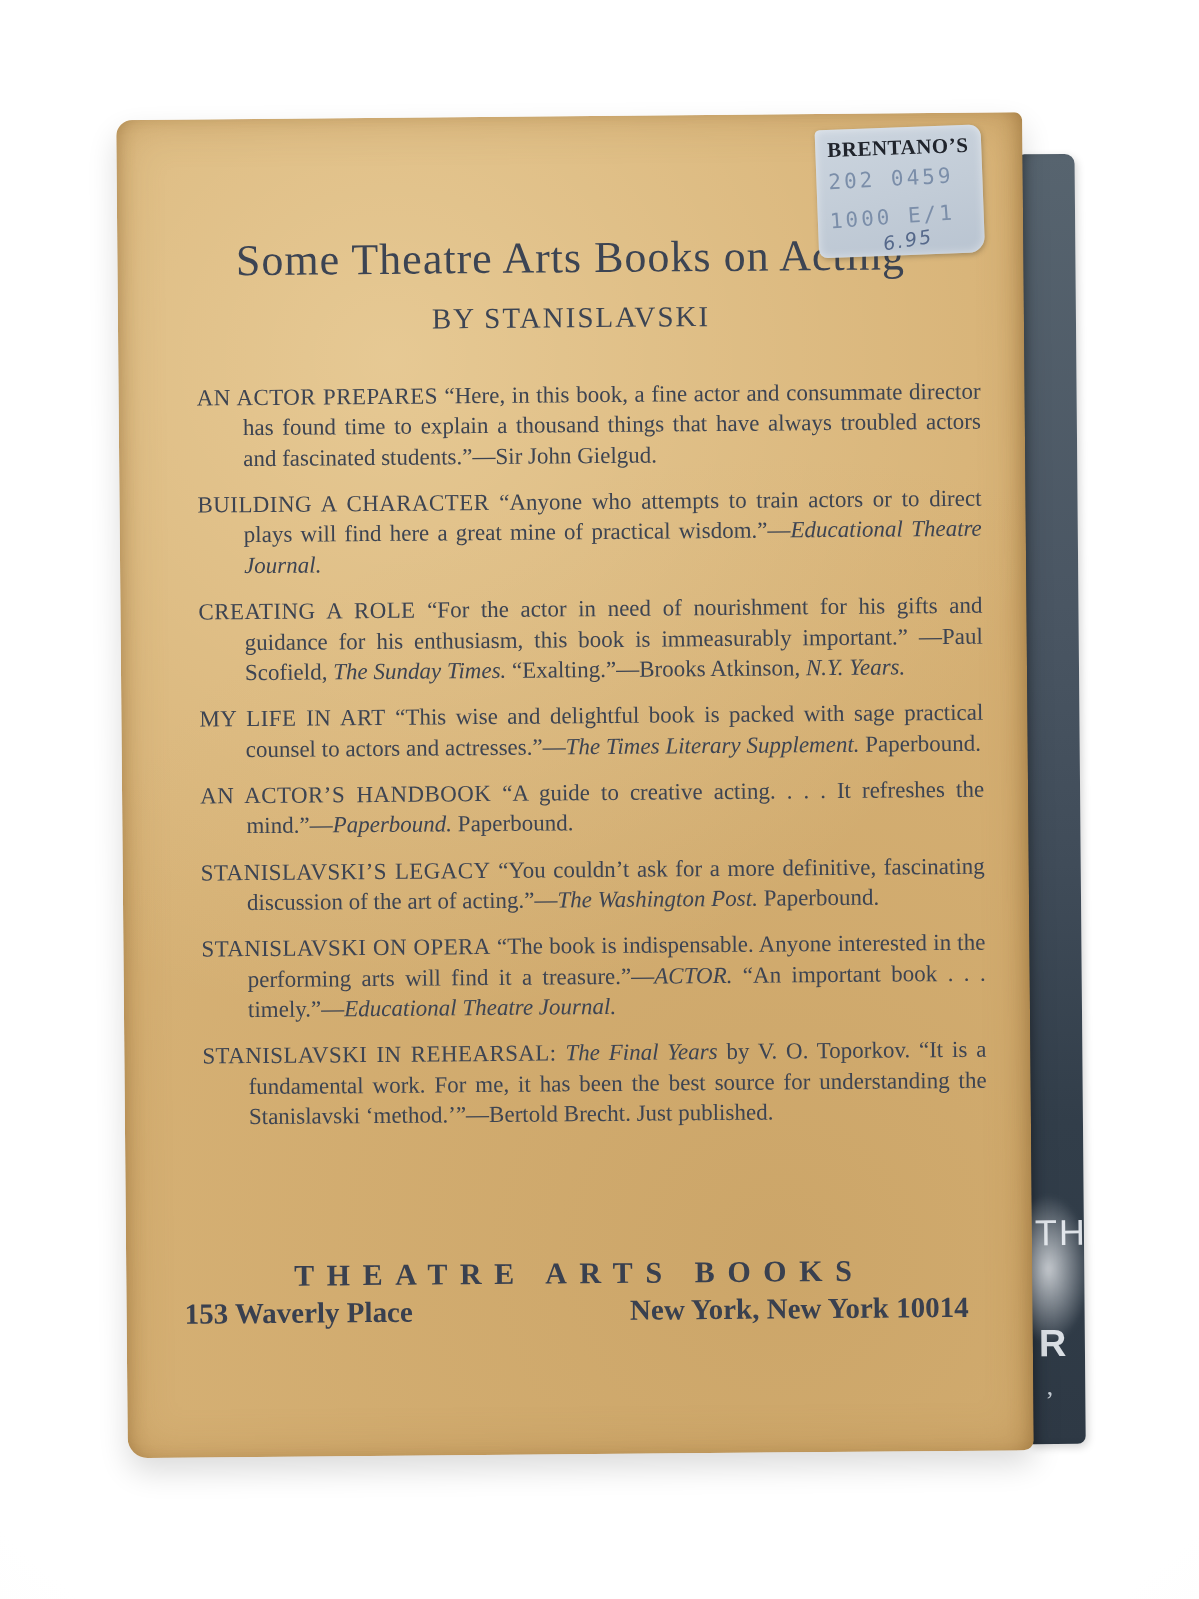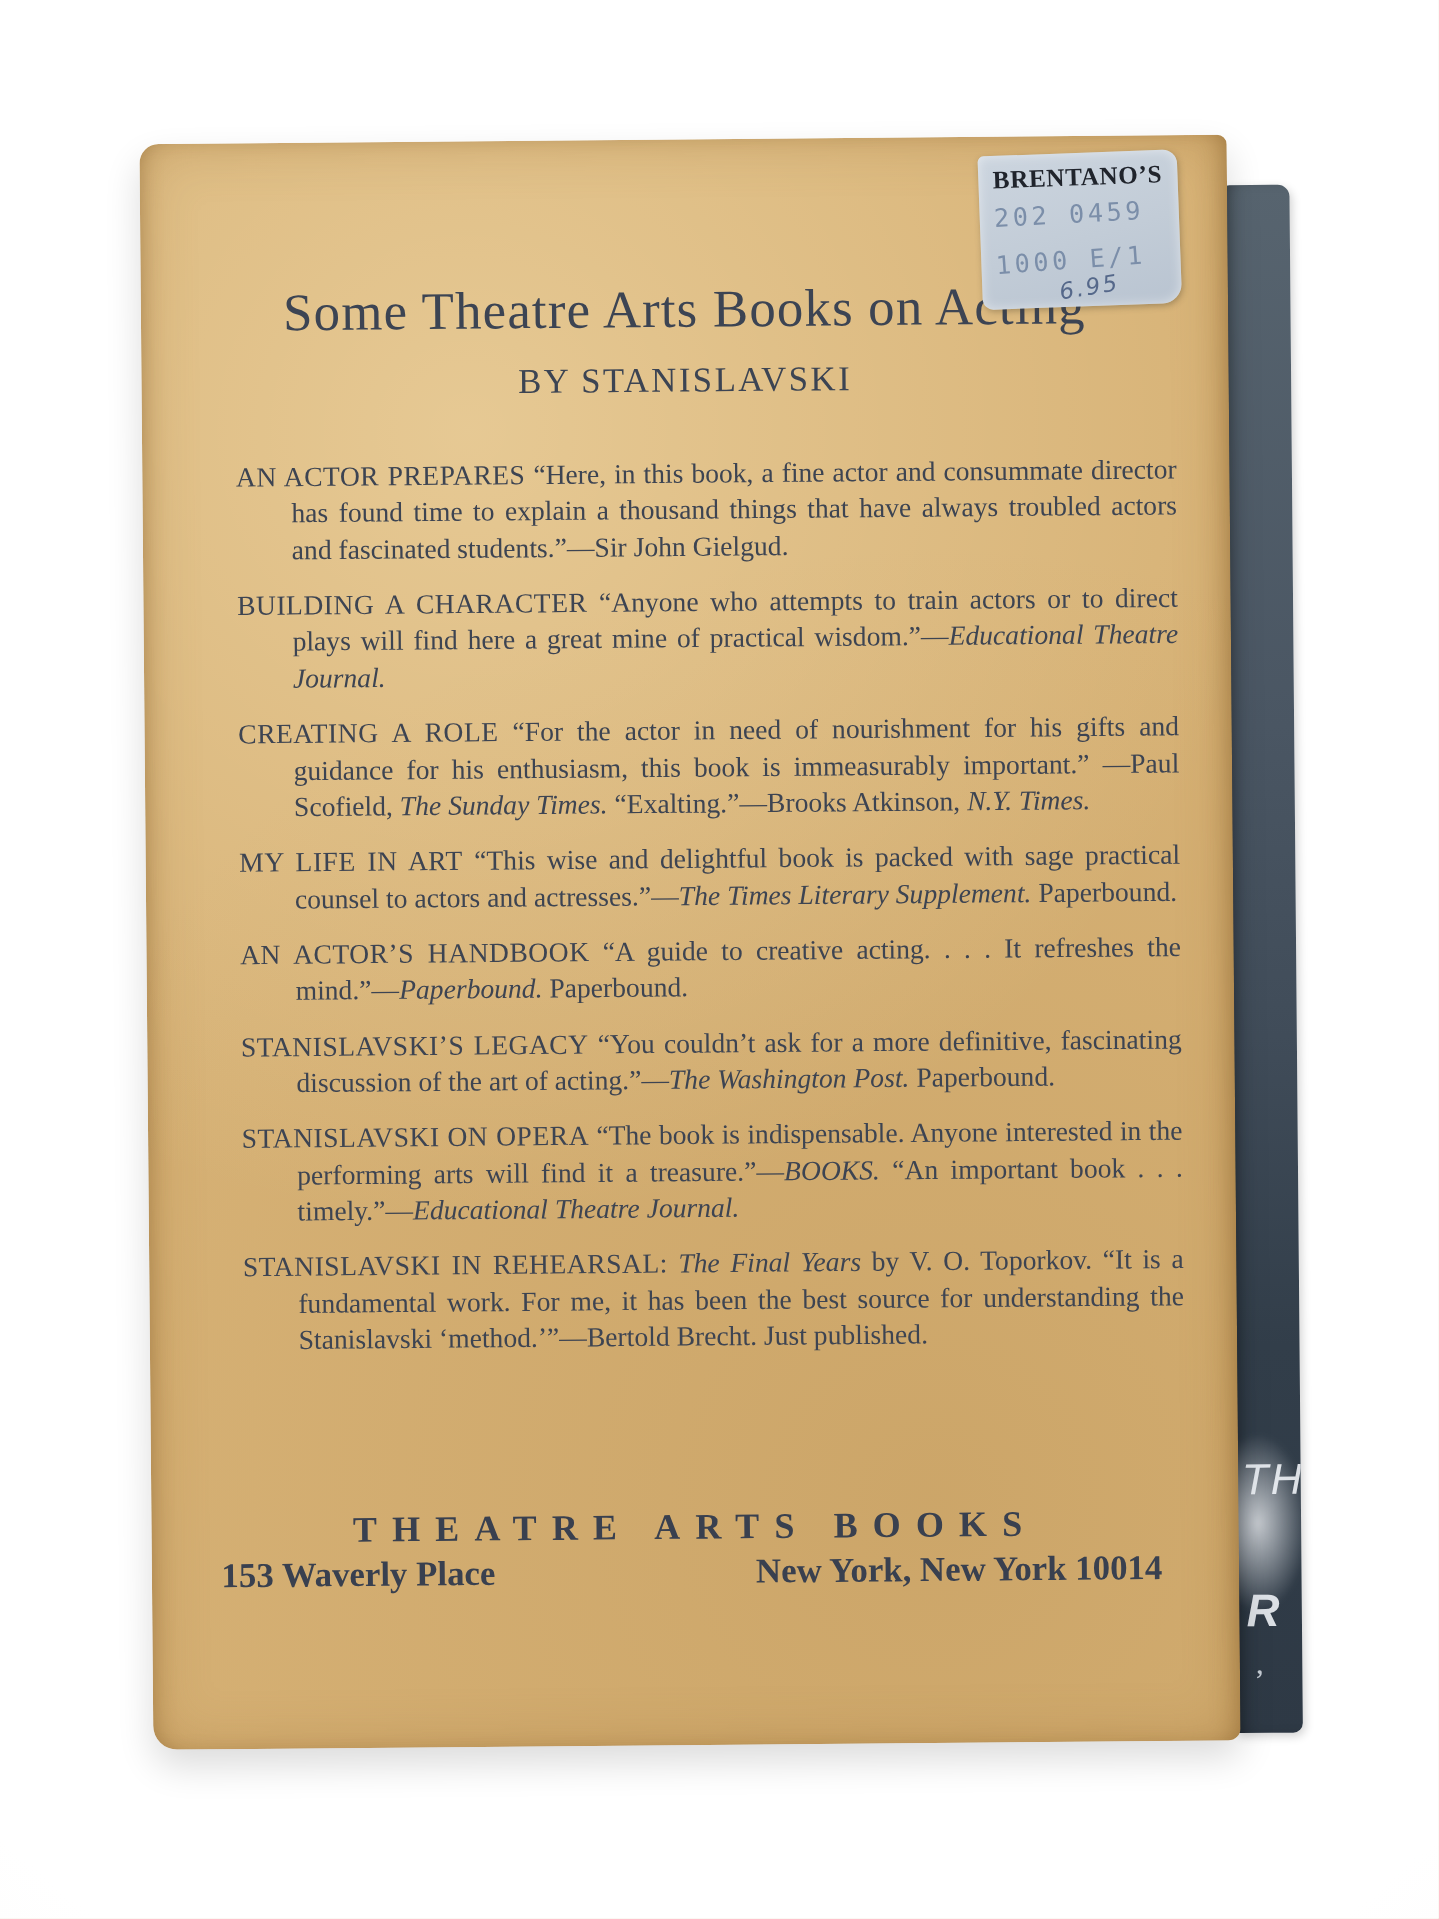--- a/index.html
+++ b/index.html
@@ -34,21 +34,20 @@
     position: absolute; left: -8px; top: 1040px; width: 70px; height: 150px;
     background: radial-gradient(ellipse at 40% 50%, rgba(250,252,255,.75), rgba(250,252,255,0) 70%);
     filter: blur(2px);
   }
   .spine-letter {
     position: absolute;
     font-family: "Liberation Sans", sans-serif;
     color: rgba(242,246,250,.88);
     letter-spacing: 2px;
     white-space: nowrap;
-    font-style: italic;
   }
   .spine-letter.l1 { top: 1058px; left: 7px; font-size: 36px; }
   .spine-letter.l2 { top: 1168px; left: 10px; font-size: 38px; font-weight: bold; }
   .spine-mark { position: absolute; top: 1232px; left: 16px; font-size: 26px; color: rgba(235,241,247,.8); }
   .jacket {
     position: absolute;
     left: 0; top: 0;
     width: 906px; height: 1338px;
     background:
       radial-gradient(120% 80% at 30% 18%, rgba(255,238,196,.38), rgba(255,238,196,0) 62%),
@@ -167,25 +166,25 @@
     <div class="jacket">
       <div class="jacket-inner">
 
         <div class="cover-title">Some Theatre Arts Books on Acting</div>
 
         <div class="cover-subtitle">BY STANISLAVSKI</div>
 
         <div class="entries">
             <p class="entry"><span class="entry-title">AN ACTOR PREPARES</span><span> “Here, in this book, a fine actor and consummate director has found time to explain a thousand things that have always troubled actors and fascinated students.”—Sir John Gielgud.</span></p>
             <p class="entry"><span class="entry-title">BUILDING A CHARACTER</span><span> “Anyone who attempts to train actors or to direct plays will find here a great mine of practical wisdom.”—</span><span class="it">Educational Theatre Journal.</span></p>
-            <p class="entry"><span class="entry-title">CREATING A ROLE</span><span> “For the actor in need of nourishment for his gifts and guidance for his enthusiasm, this book is immeasurably important.” —Paul Scofield, </span><span class="it">The Sunday Times.</span><span> “Exalting.”—Brooks Atkinson, </span><span class="it">N.Y. Times.</span></p>
+            <p class="entry"><span class="entry-title">CREATING A ROLE</span><span> “For the actor in need of nourishment for his gifts and guidance for his enthusiasm, this book is immeasurably important.” —Paul Scofield, </span><span class="it">The Sunday Times.</span><span> “Exalting.”—Brooks Atkinson, </span><span class="it">N.Y. Years.</span></p>
             <p class="entry"><span class="entry-title">MY LIFE IN ART</span><span> “This wise and delightful book is packed with sage practical counsel to actors and actresses.”—</span><span class="it">The Times Literary Supplement.</span><span> Paperbound.</span></p>
             <p class="entry"><span class="entry-title">AN ACTOR’S HANDBOOK</span><span> “A guide to creative acting. . . . It refreshes the mind.”—</span><span class="it">Paperbound.</span><span> Paperbound.</span></p>
             <p class="entry"><span class="entry-title">STANISLAVSKI’S LEGACY</span><span> “You couldn’t ask for a more definitive, fascinating discussion of the art of acting.”—</span><span class="it">The Washington Post.</span><span> Paperbound.</span></p>
-            <p class="entry"><span class="entry-title">STANISLAVSKI ON OPERA</span><span> “The book is indispensable. Anyone interested in the performing arts will find it a treasure.”—</span><span class="it">BOOKS.</span><span> “An important book . . . timely.”—</span><span class="it">Educational Theatre Journal.</span></p>
+            <p class="entry"><span class="entry-title">STANISLAVSKI ON OPERA</span><span> “The book is indispensable. Anyone interested in the performing arts will find it a treasure.”—</span><span class="it">ACTOR.</span><span> “An important book . . . timely.”—</span><span class="it">Educational Theatre Journal.</span></p>
             <p class="entry"><span class="entry-title">STANISLAVSKI IN REHEARSAL:</span><span> </span><span class="it">The Final Years</span><span> by V. O. Toporkov. “It is a fundamental work. For me, it has been the best source for understanding the Stanislavski ‘method.’”—Bertold Brecht. Just published.</span></p>
           </div>
 
         <div class="publisher">
           <div class="publisher-name">THEATRE ARTS BOOKS</div>
           <div class="publisher-line">
             <span>153 Waverly Place</span>
             <span>New York, New York 10014</span>
           </div>
         </div>

